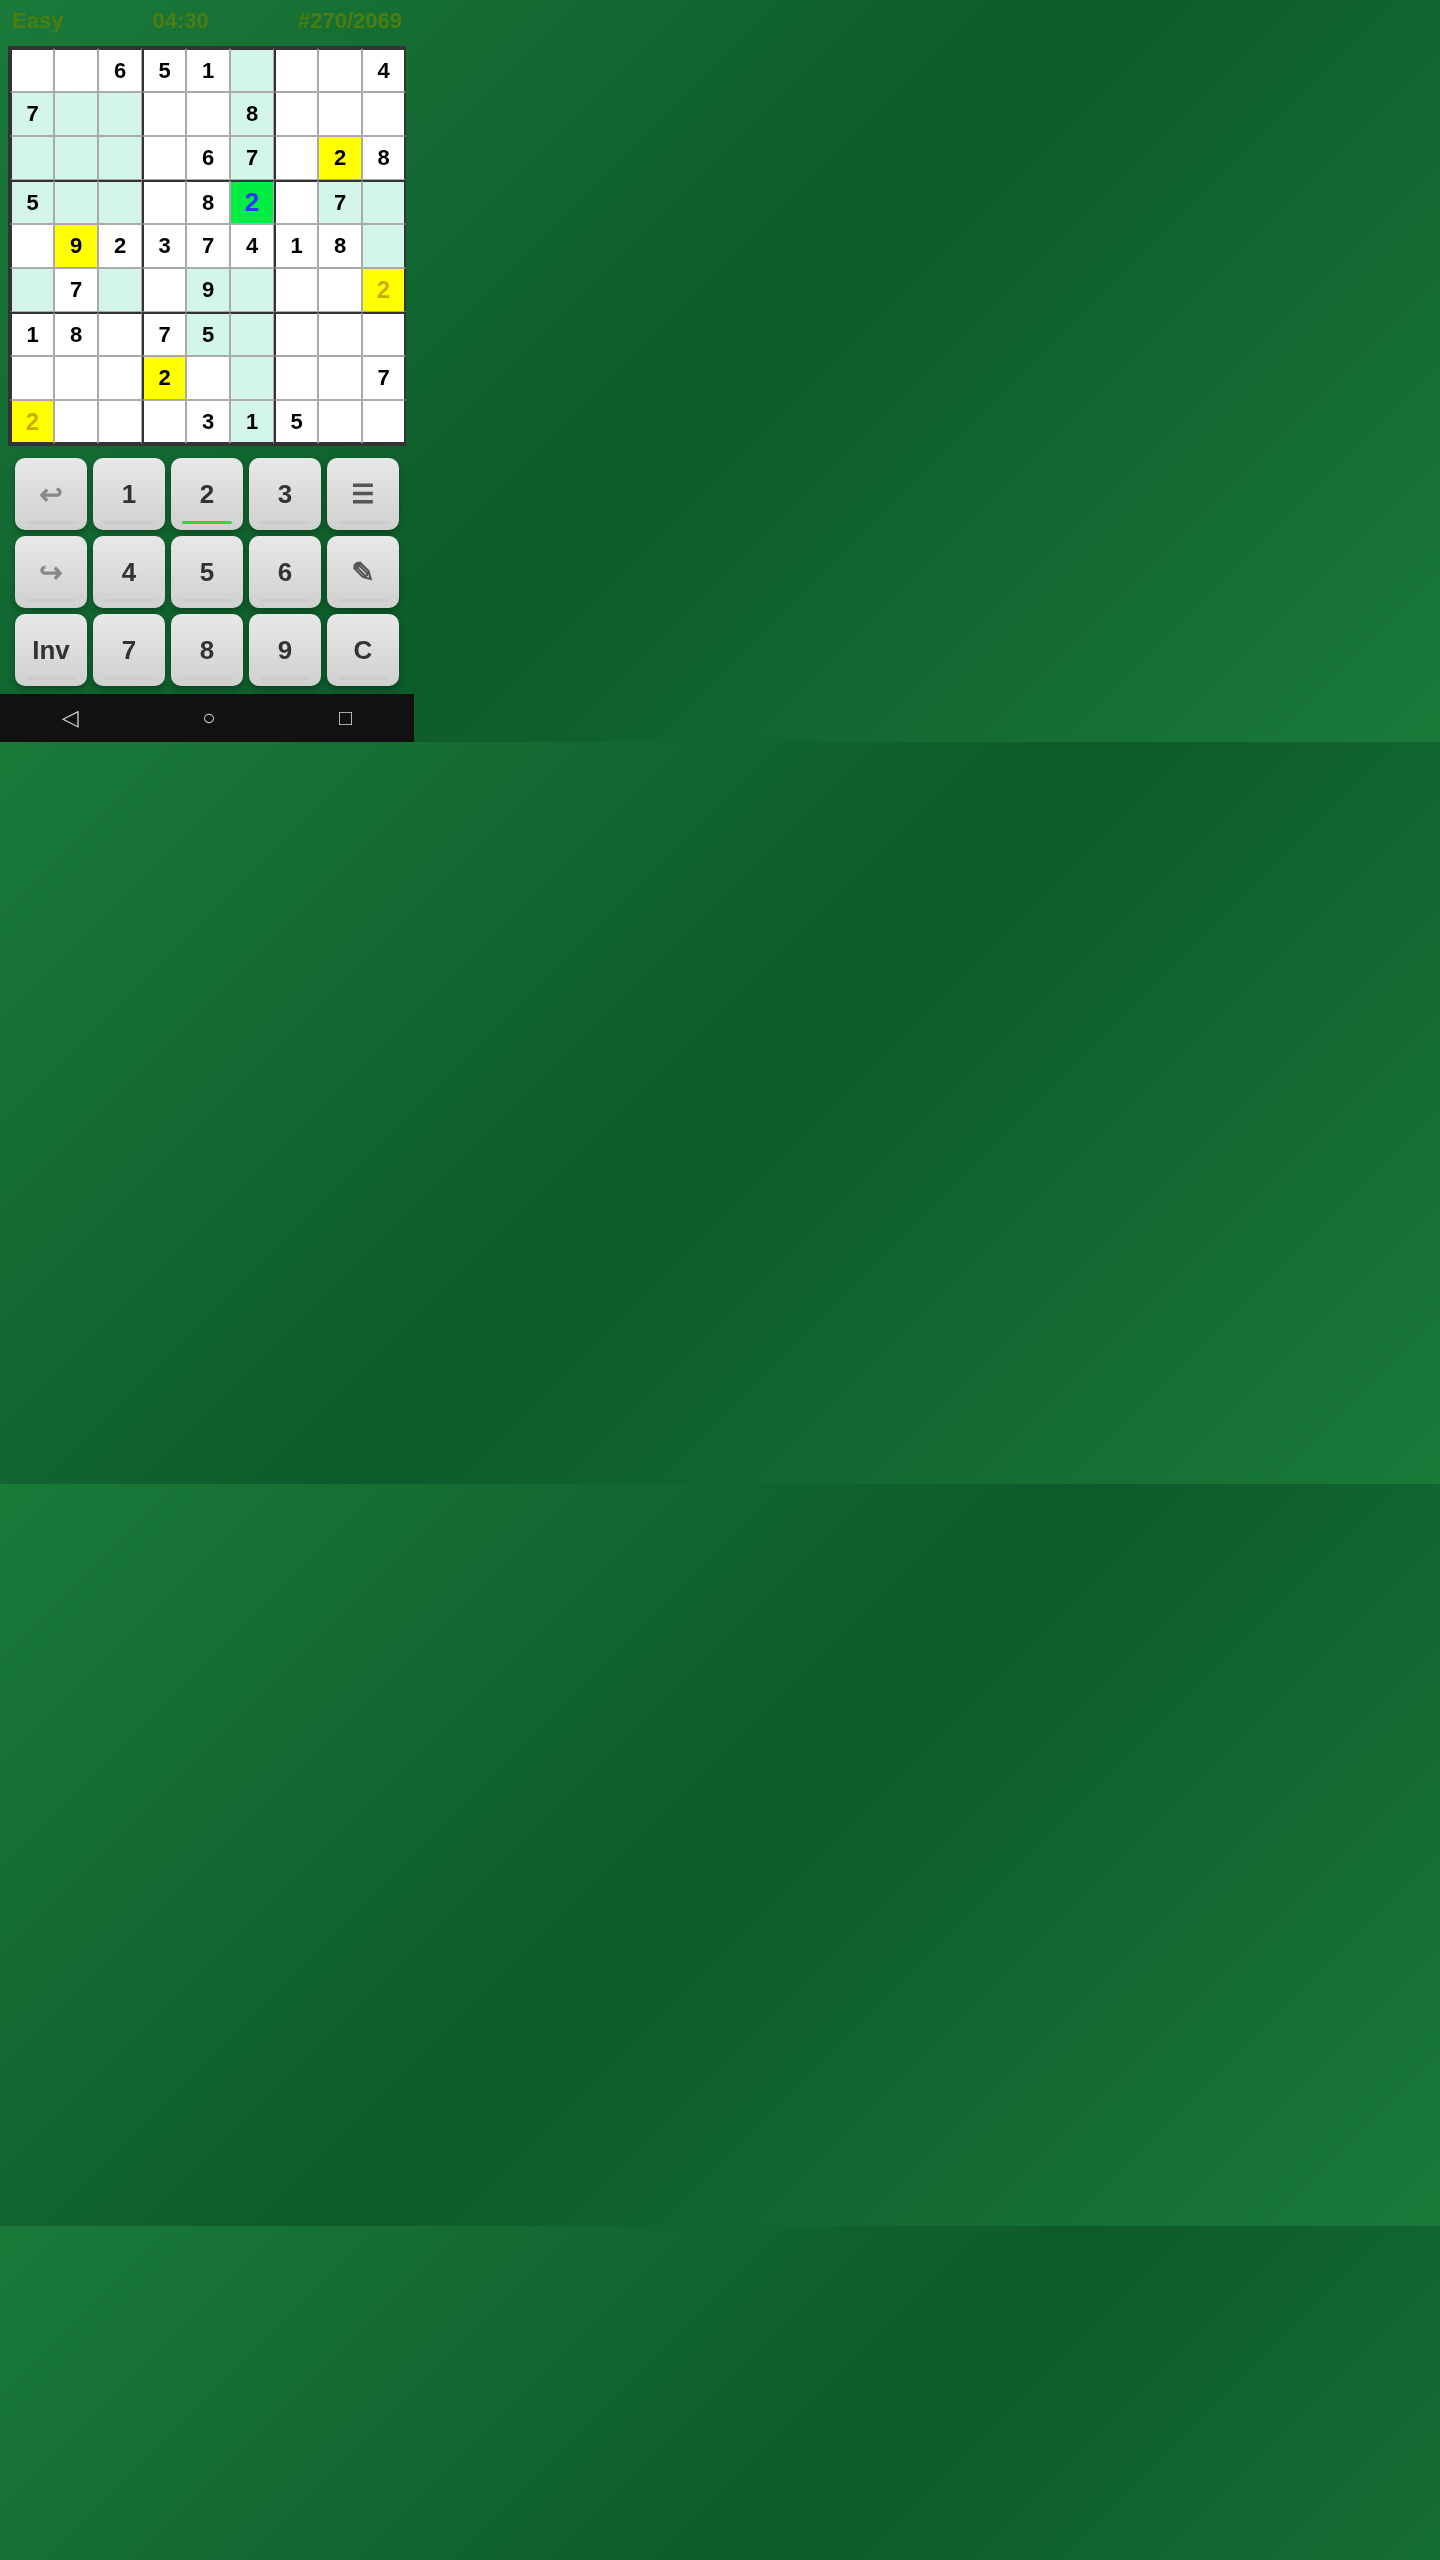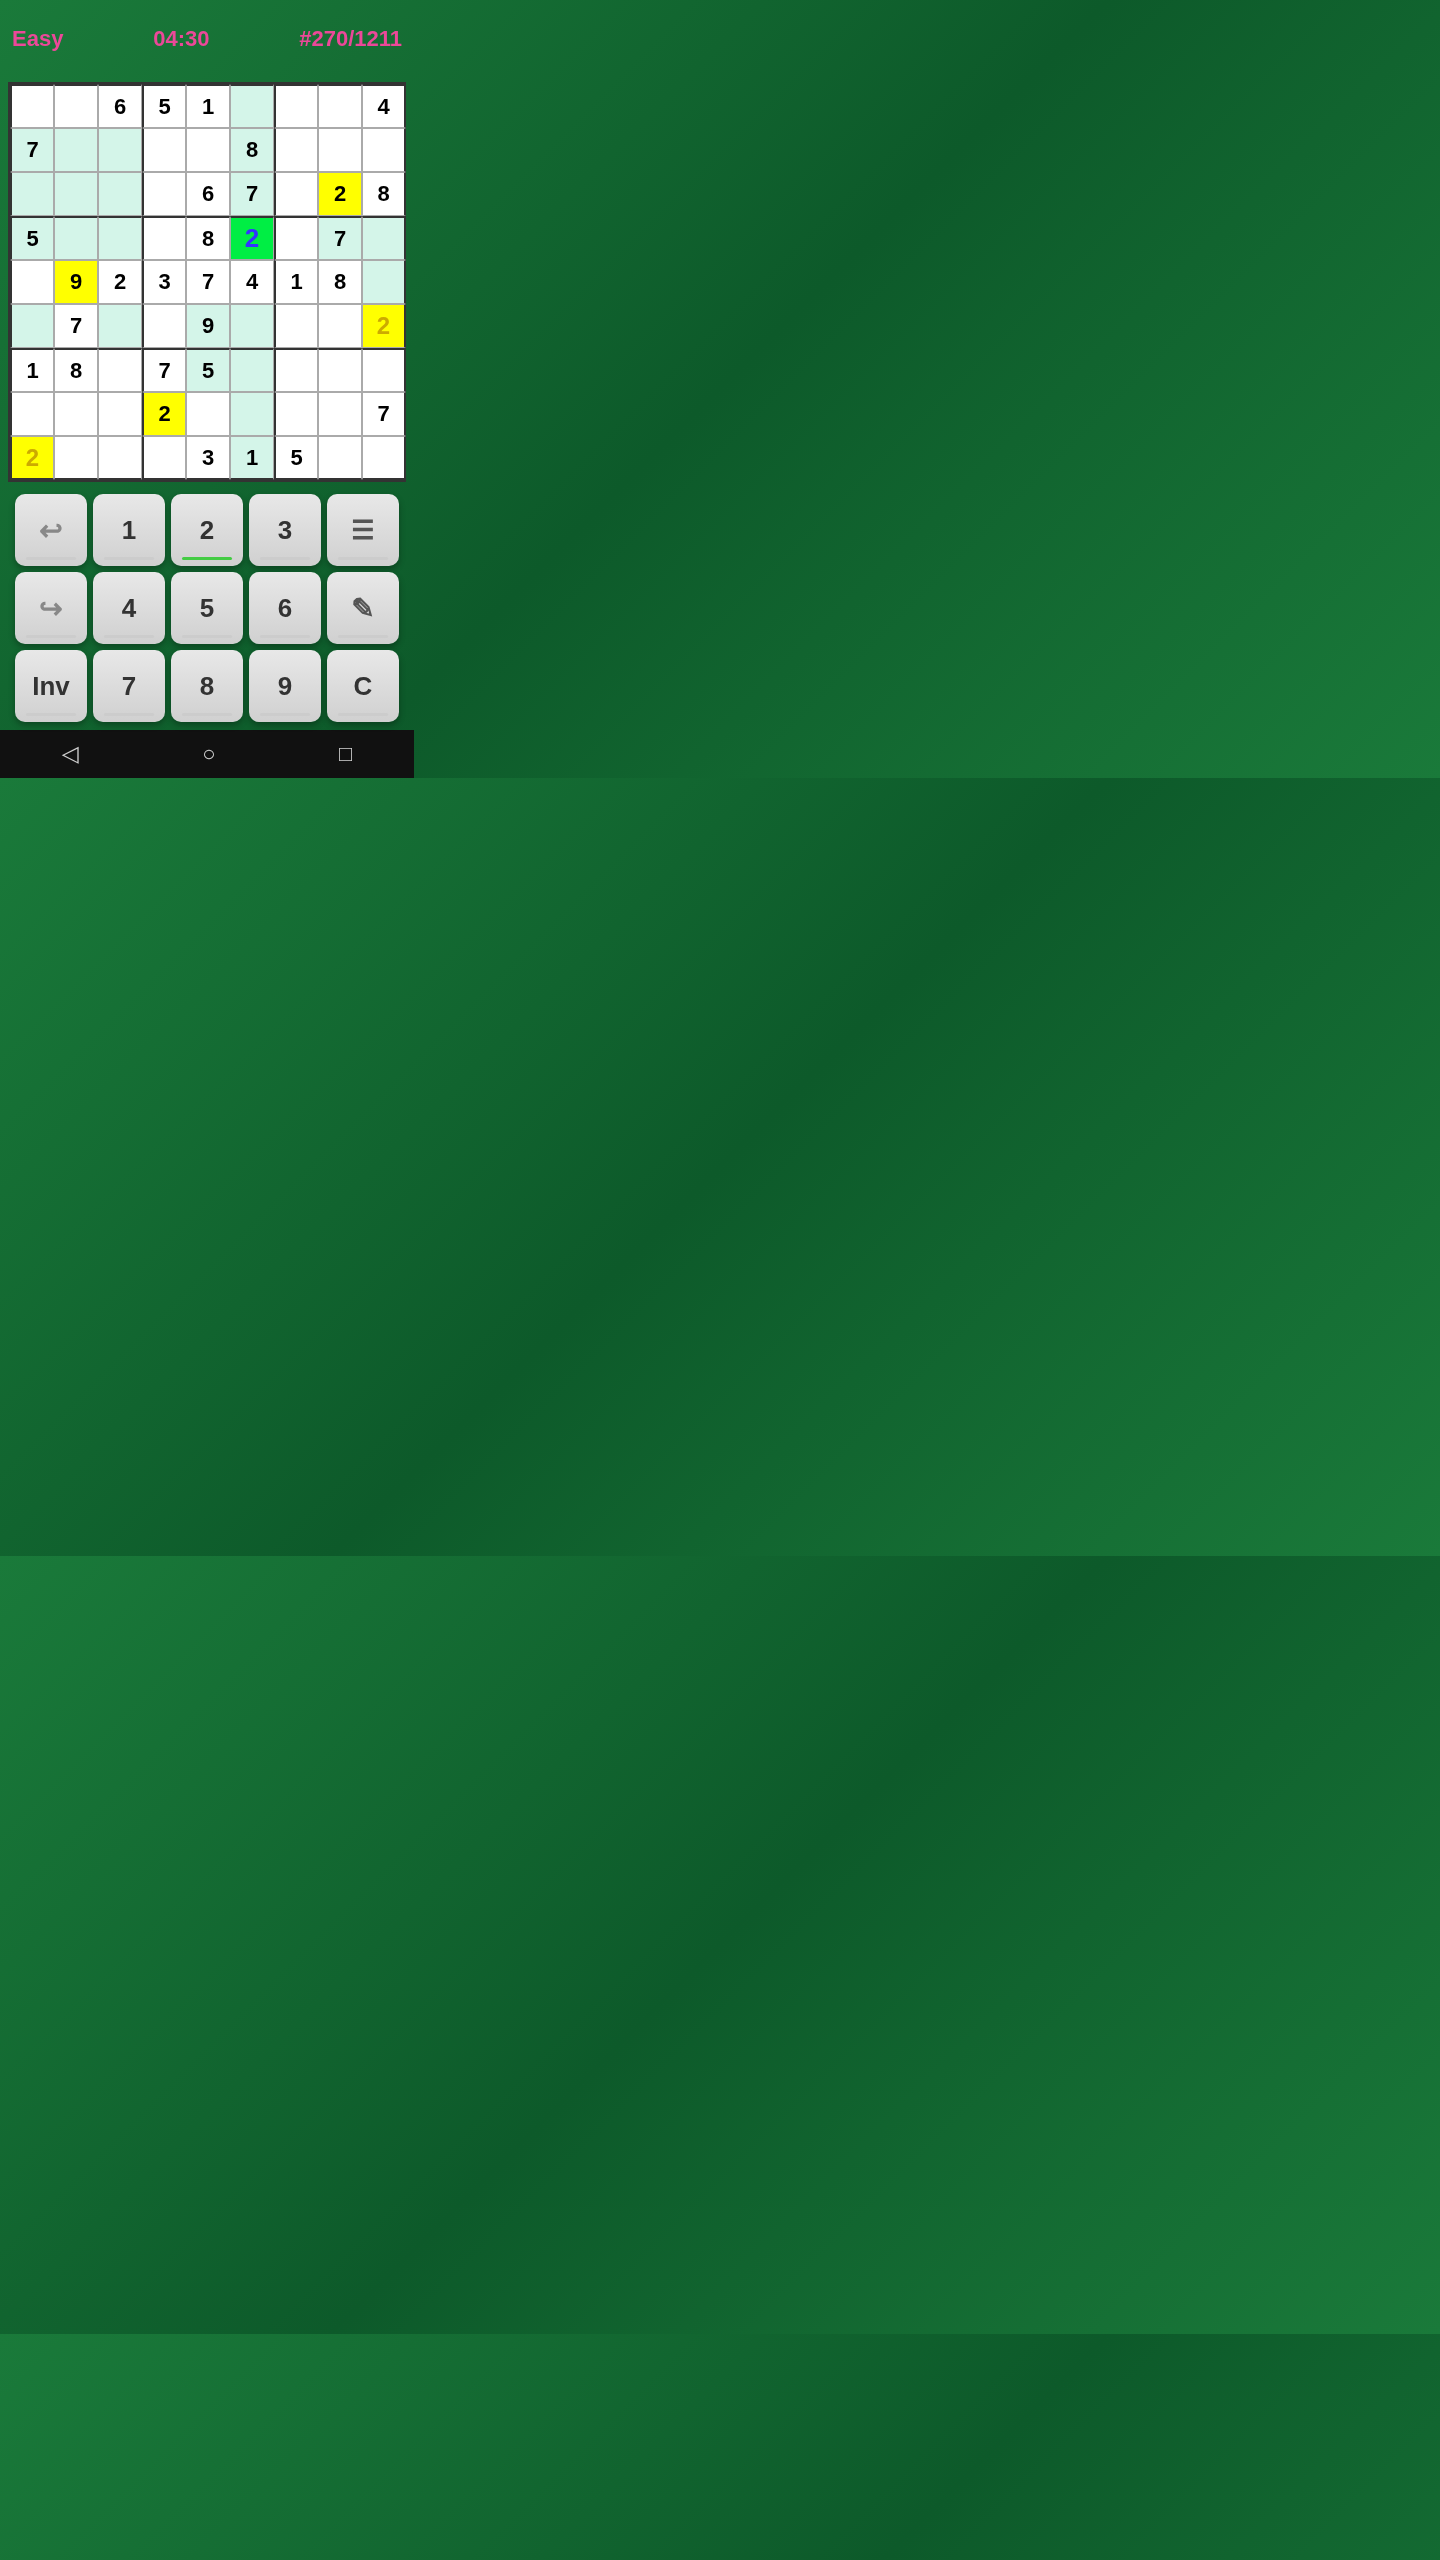--- a/index.html
+++ b/index.html
@@ -11,22 +11,22 @@
       font-family: Arial, sans-serif;
       display: flex;
       flex-direction: column;
       overflow-x: hidden;
     }
 
     .header {
       display: flex;
       justify-content: space-between;
       align-items: center;
-      padding: 26px 12px;
-      color: #ec4899;
+      padding: 8px 12px;
+      color: #4d7c0f;
     }
 
     .header-title {
       font-size: 22px;
       font-weight: bold;
     }
 
     .header-timer {
       font-size: 22px;
       font-weight: bold;
@@ -131,21 +131,21 @@
       font-size: 22px;
       opacity: 0.8;
     }
   </style>
 </head>
 <body>
 
 <div class="header">
   <span class="header-title">Easy</span>
   <span class="header-timer">04:30</span>
-  <span class="header-puzzle">#270/1211</span>
+  <span class="header-puzzle">#270/2069</span>
 </div>
 
 <div class="sudoku-grid" id="sudoku-grid">
 
 <div class="cell" data-row="0" data-col="0" style="background-color: rgb(255, 255, 255); border-width: 2px 0.5px 0.5px 2px; border-style: solid; border-color: rgb(51, 51, 51) rgb(170, 170, 170) rgb(170, 170, 170) rgb(51, 51, 51); border-image: initial; width: 44px; height: 44px; font-size: 22px; font-weight: bold; display: flex; align-items: center; justify-content: center;"></div>
     <div class="cell" data-row="0" data-col="1" style="background-color: rgb(255, 255, 255); border-width: 2px 0.5px 0.5px; border-style: solid; border-color: rgb(51, 51, 51) rgb(170, 170, 170) rgb(170, 170, 170); border-image: initial; width: 44px; height: 44px; font-size: 22px; font-weight: bold; display: flex; align-items: center; justify-content: center;"></div>
     <div class="cell" data-row="0" data-col="2" style="background-color: rgb(255, 255, 255); border-width: 2px 0.5px 0.5px; border-style: solid; border-color: rgb(51, 51, 51) rgb(170, 170, 170) rgb(170, 170, 170); border-image: initial; width: 44px; height: 44px; font-size: 22px; font-weight: bold; display: flex; align-items: center; justify-content: center;">
       <span style="color: rgb(0, 0, 0);">6</span>
     </div>
     <div class="cell" data-row="0" data-col="3" style="background-color: rgb(255, 255, 255); border-width: 2px 0.5px 0.5px 2px; border-style: solid; border-color: rgb(51, 51, 51) rgb(170, 170, 170) rgb(170, 170, 170) rgb(51, 51, 51); border-image: initial; width: 44px; height: 44px; font-size: 22px; font-weight: bold; display: flex; align-items: center; justify-content: center;">

